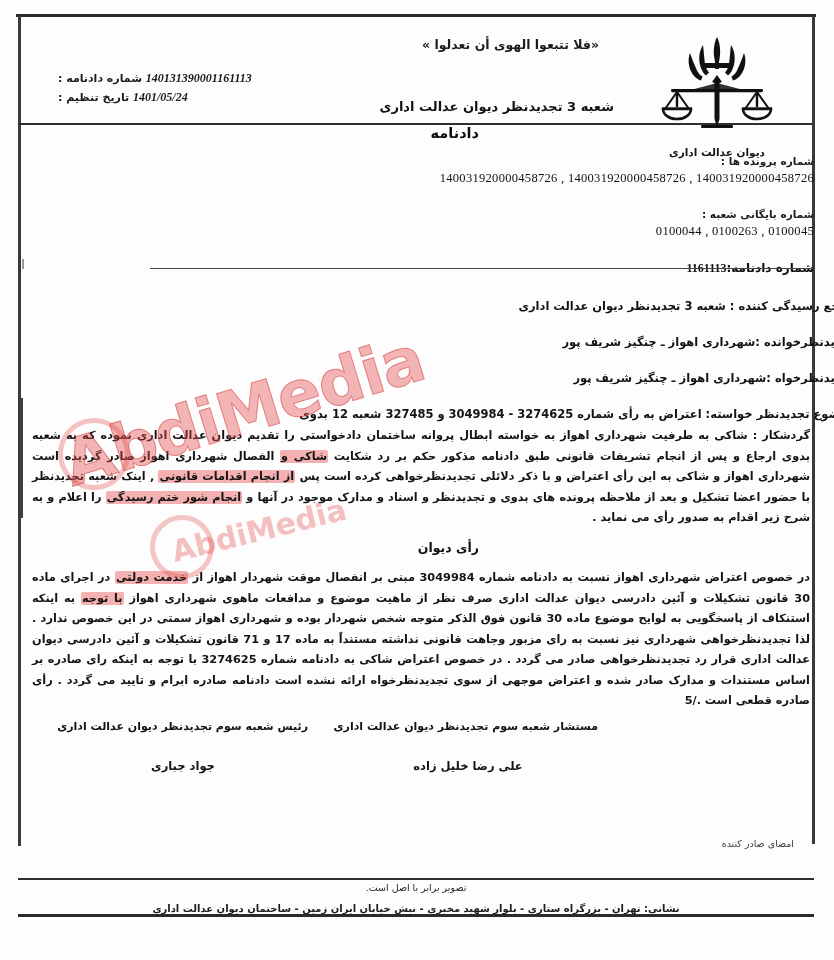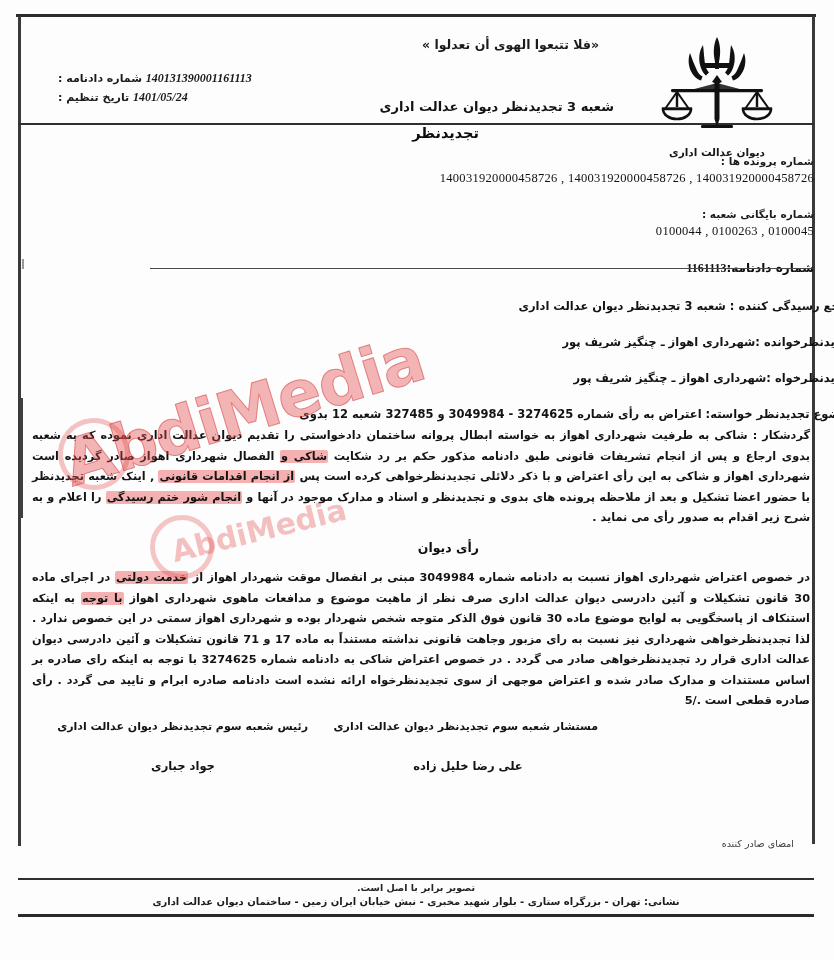--- a/index.html
+++ b/index.html
@@ -286,23 +286,23 @@
   .footer-text {
     position: absolute;
     left: 18px;
     top: 882px;
     width: 796px;
     text-align: center;
     direction: rtl;
   }
   .footer-copy {
     font-size: 9.5px;
-    font-weight: bold;
+    font-weight: normal;
     color: #242424;
-    margin: 0 0 3px 0;
+    margin: 0 0 10px 0;
   }
   .footer-address {
     font-size: 10px;
     font-weight: bold;
     color: #1c1c1c;
     margin: 0;
   }
 
   
   .watermark {
@@ -372,21 +372,21 @@
         <span class="num">140131390001161113</span>
         <span>شماره دادنامه :</span>
       </div>
       <div>
         <span class="num">1401/05/24</span>
         <span>تاریخ تنظیم :</span>
       </div>
     </div>
 
     <div class="branch-line">شعبه 3 تجدیدنظر دیوان عدالت اداری</div>
-    <div class="doc-title">تجدیدنظر</div>
+    <div class="doc-title">دادنامه</div>
 
     <div class="emblem">
       <svg width="120" height="112" viewBox="0 0 120 112">
         <g fill="#111111">
 
           <path d="M60 4 C57 10 56 18 57.5 26 C58.2 30 58.5 33 58 36 L62 36 C61.5 33 61.8 30 62.5 26 C64 18 63 10 60 4 Z"></path>
           <path d="M46 12 C42 18 41 27 44 35 C45.6 39 47 41 49 42.5 L52 39.5 C50 37.5 48.6 34.5 48 31 C47 24 46.8 17.5 46 12 Z"></path>
           <path d="M74 12 C78 18 79 27 76 35 C74.4 39 73 41 71 42.5 L68 39.5 C70 37.5 71.4 34.5 72 31 C73 24 73.2 17.5 74 12 Z"></path>
           <path d="M33 20 C30 28 32 38 38 44 C40 46 42 47 44 47.6 L45.6 43.6 C43.4 42.6 41.4 40.6 40 37.6 C37.4 32 35 26 33 20 Z"></path>
           <path d="M87 20 C90 28 88 38 82 44 C80 46 78 47 76 47.6 L74.4 43.6 C76.6 42.6 78.6 40.6 80 37.6 C82.6 32 85 26 87 20 Z"></path>

